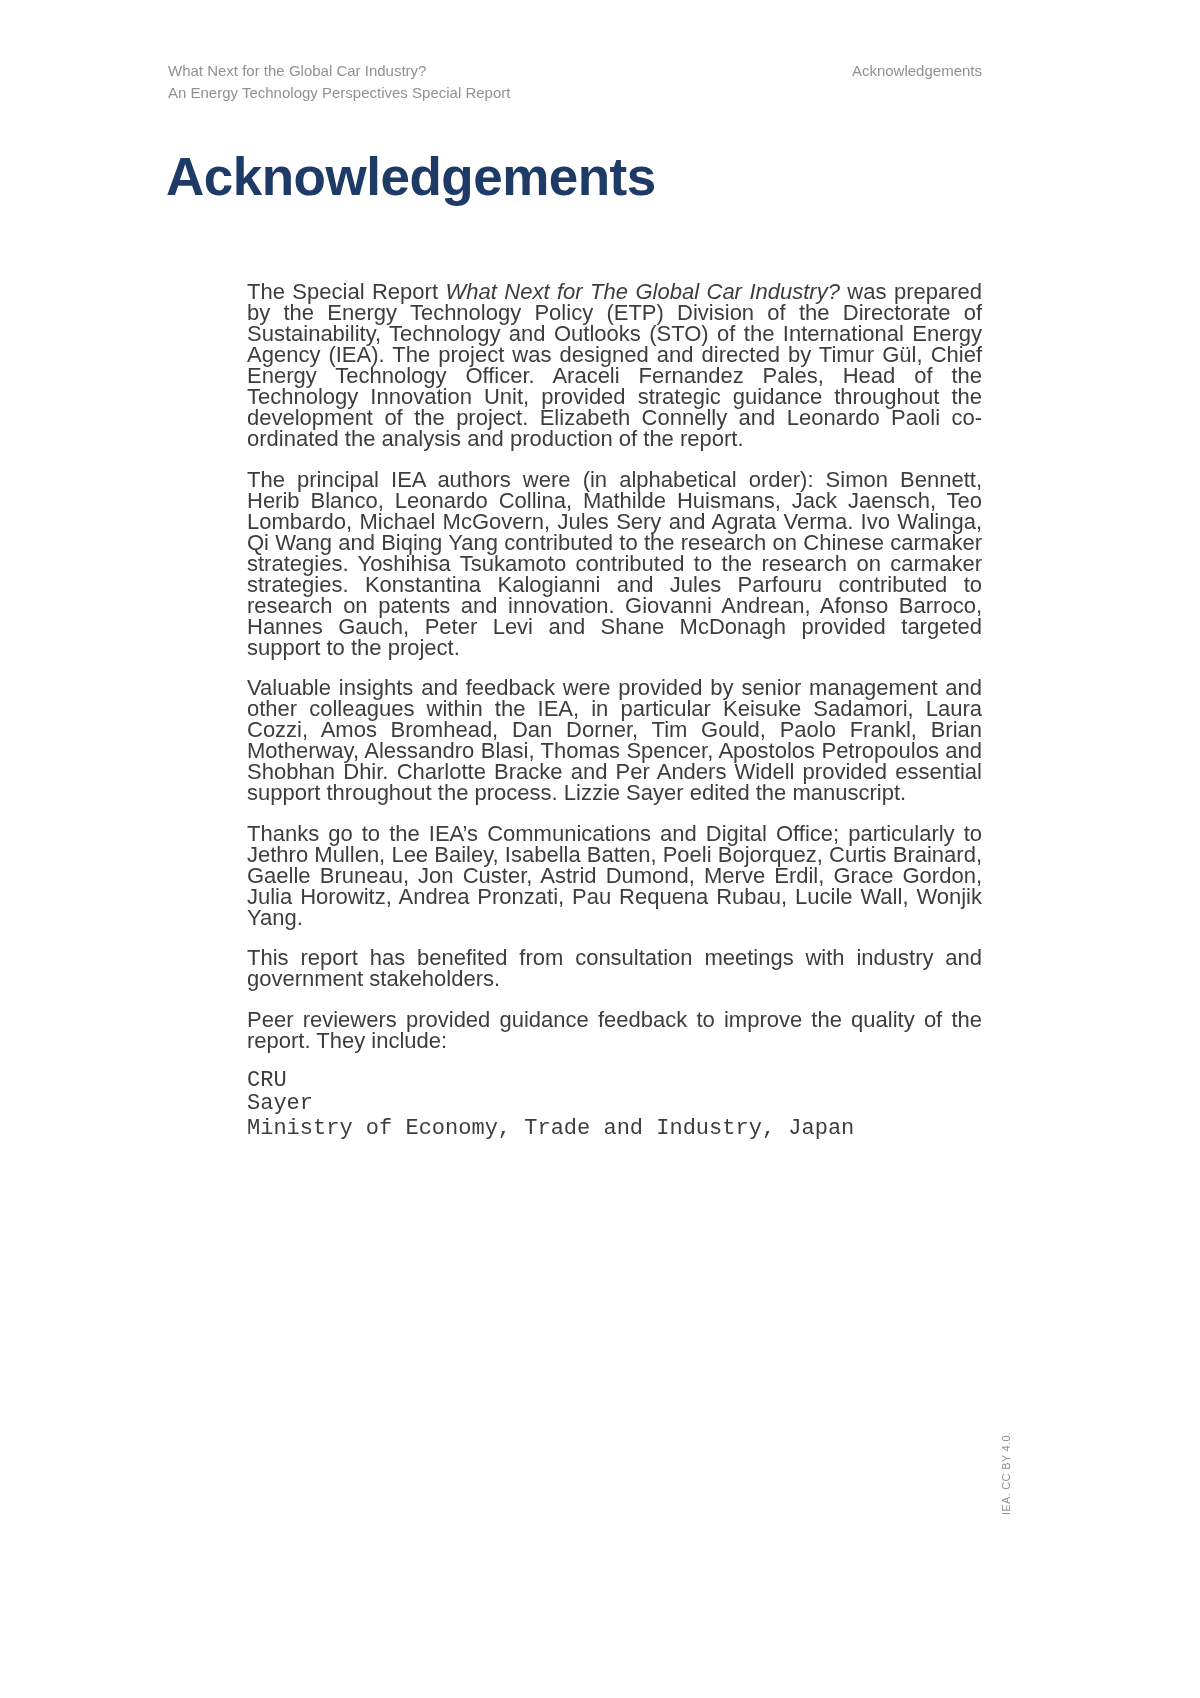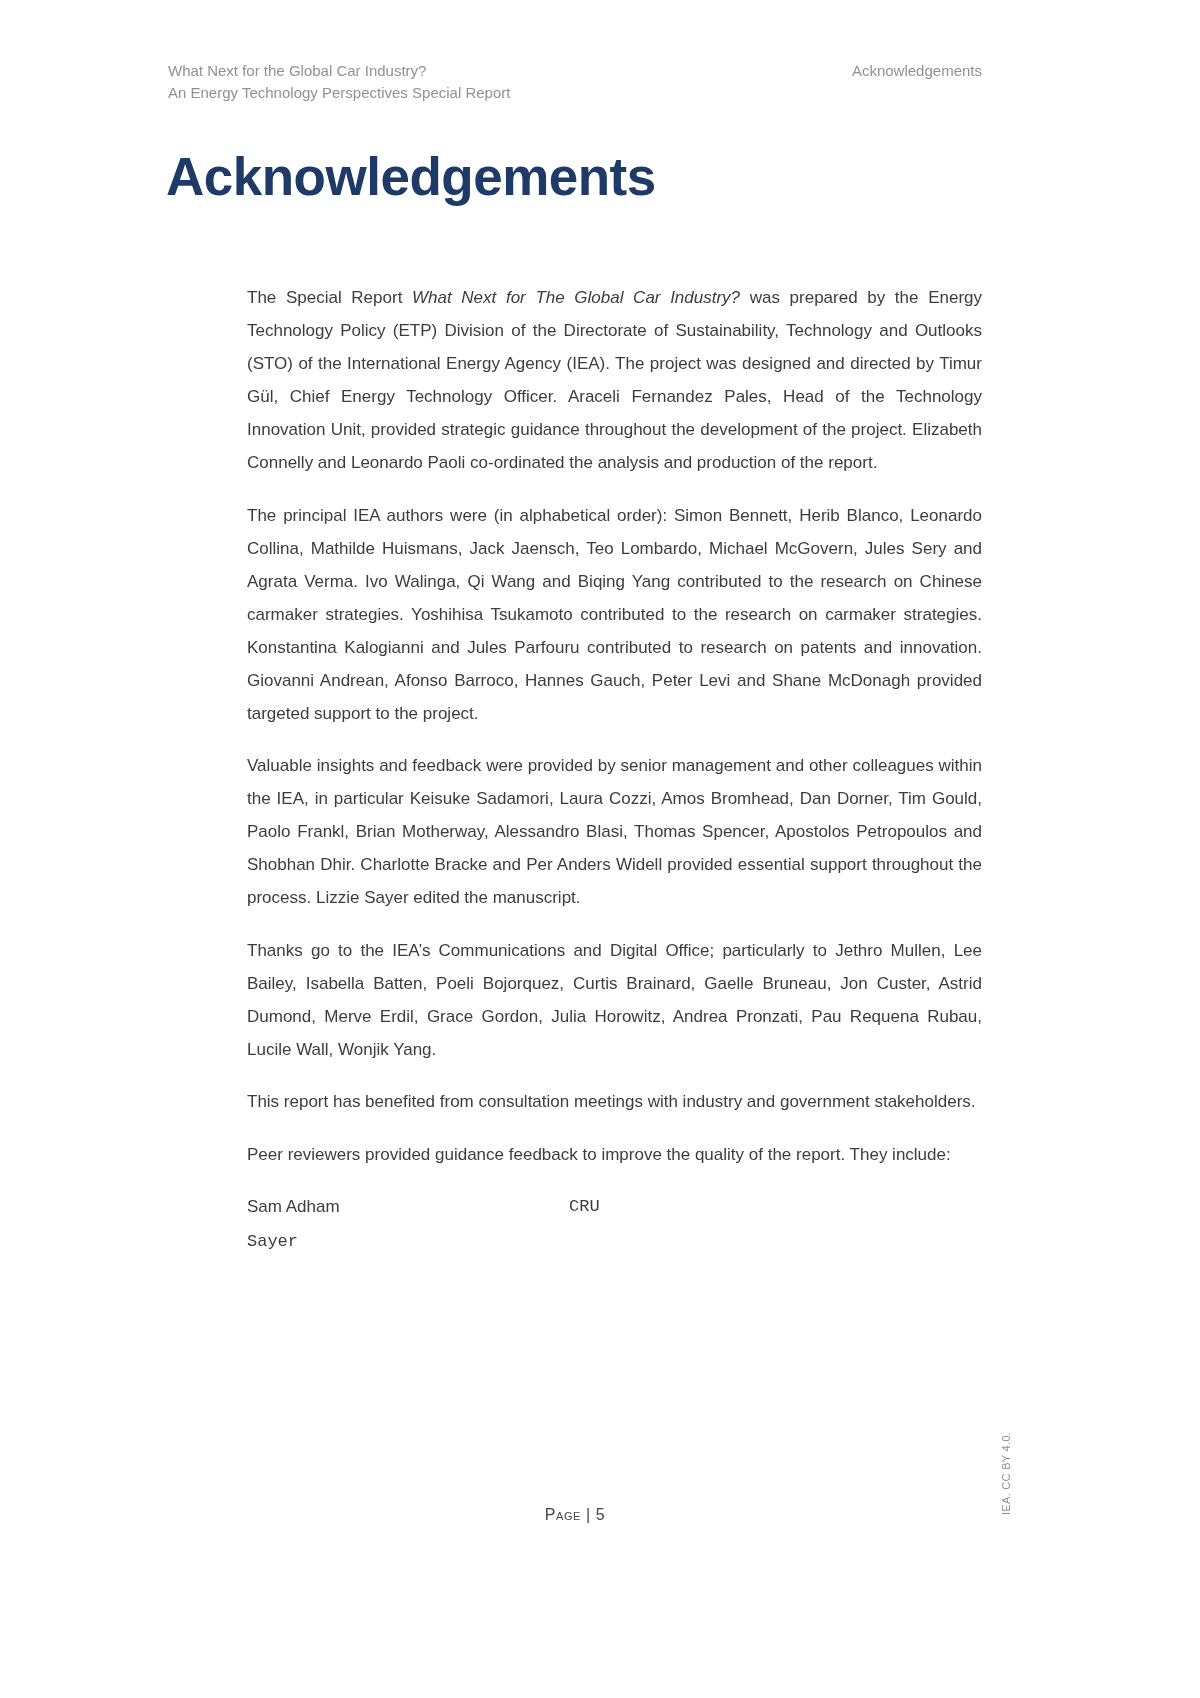--- a/index.html
+++ b/index.html
@@ -35,22 +35,22 @@
     font-size: 53px;
     line-height: 1;
     font-weight: 700;
     letter-spacing: -0.5px;
   }
   .content {
     position: absolute;
     top: 281px;
     left: 227px;
     width: 735px;
-    font-size: 17px;
-    line-height: 33px;
+    font-size: 22px;
+    line-height: 21px;
     text-align: justify;
   }
   .par { margin: 0 0 19.5px 0; }
   .par em { font-style: italic; }
   .reviewers { margin-top: 9px; }
   .reviewer-row { display: flex; margin-bottom: 2px; }
   .reviewer-name { flex: 0 0 322px; width: 322px; text-align: left; }
   .reviewer-org { flex: 1; text-align: justify; font-family: Liberation Mono, monospace; }
   .page-footer {
     position: absolute;
@@ -97,32 +97,29 @@
     <p class="par">Valuable insights and feedback were provided by senior management and other colleagues within the IEA, in particular Keisuke Sadamori, Laura Cozzi, Amos Bromhead, Dan Dorner, Tim Gould, Paolo Frankl, Brian Motherway, Alessandro Blasi, Thomas Spencer, Apostolos Petropoulos and Shobhan Dhir. Charlotte Bracke and Per Anders Widell provided essential support throughout the process. Lizzie Sayer edited the manuscript.</p>
 
     <p class="par">Thanks go to the IEA’s Communications and Digital Office; particularly to Jethro Mullen, Lee Bailey, Isabella Batten, Poeli Bojorquez, Curtis Brainard, Gaelle Bruneau, Jon Custer, Astrid Dumond, Merve Erdil, Grace Gordon, Julia Horowitz, Andrea Pronzati, Pau Requena Rubau, Lucile Wall, Wonjik Yang.</p>
 
     <p class="par">This report has benefited from consultation meetings with industry and government stakeholders.</p>
 
     <p class="par">Peer reviewers provided guidance feedback to improve the quality of the report. They include:</p>
 
     <div class="reviewers">
       <div class="reviewer-row">
-        <div class="reviewer-name">Sam Adham</div>
         <div class="reviewer-org">CRU</div>
       </div>
       <div class="reviewer-row">
         <div class="reviewer-org">Sayer</div>
       </div>
       <div class="reviewer-row">
       </div>
       <div class="reviewer-row">
+        <div class="reviewer-org">Ministry of Economy, Trade and Industry, Japan</div>
       </div>
     </div>
   </main>
 
-  <footer class="page-footer">
-    <span class="page-number">Page | 5</span>
-  </footer>
 
   <div class="license">IEA. CC BY 4.0.</div>
 
 </div>
 
 </body></html>

